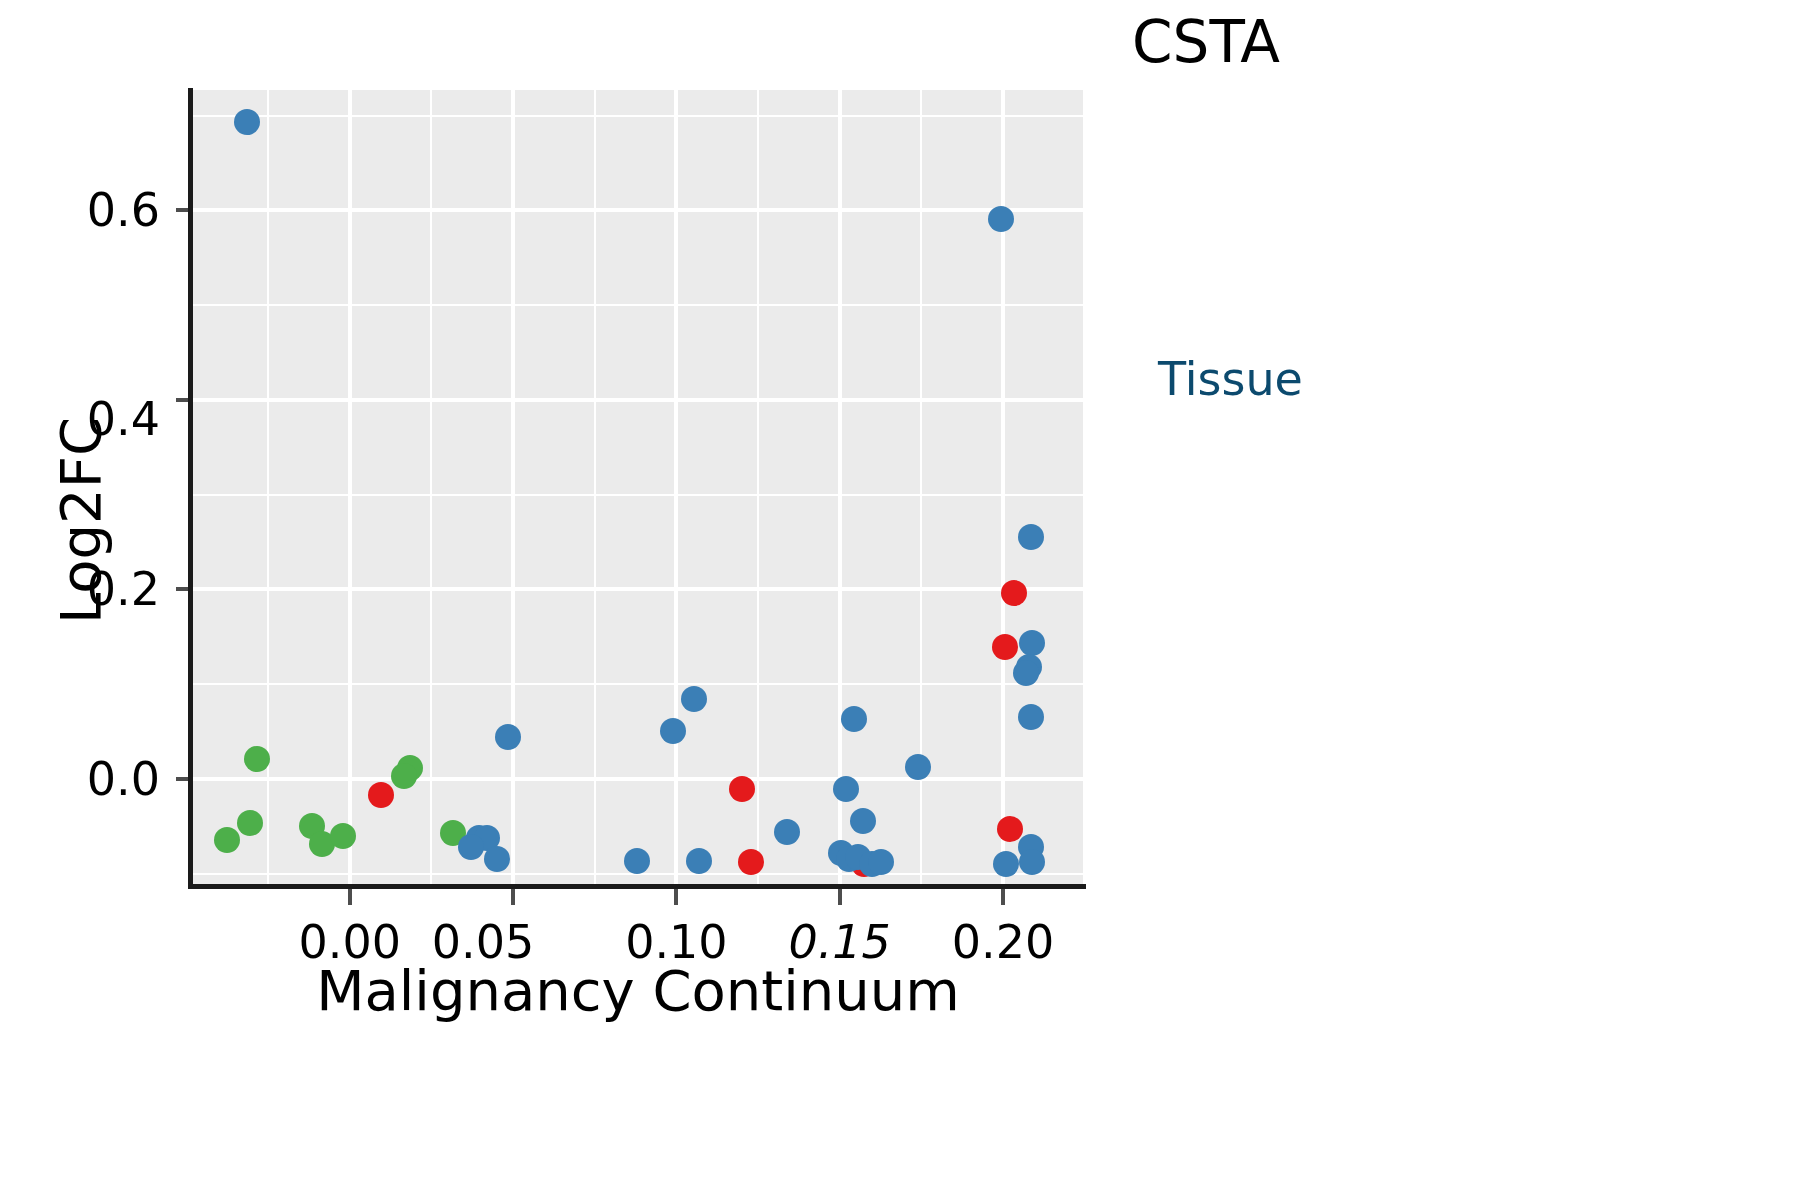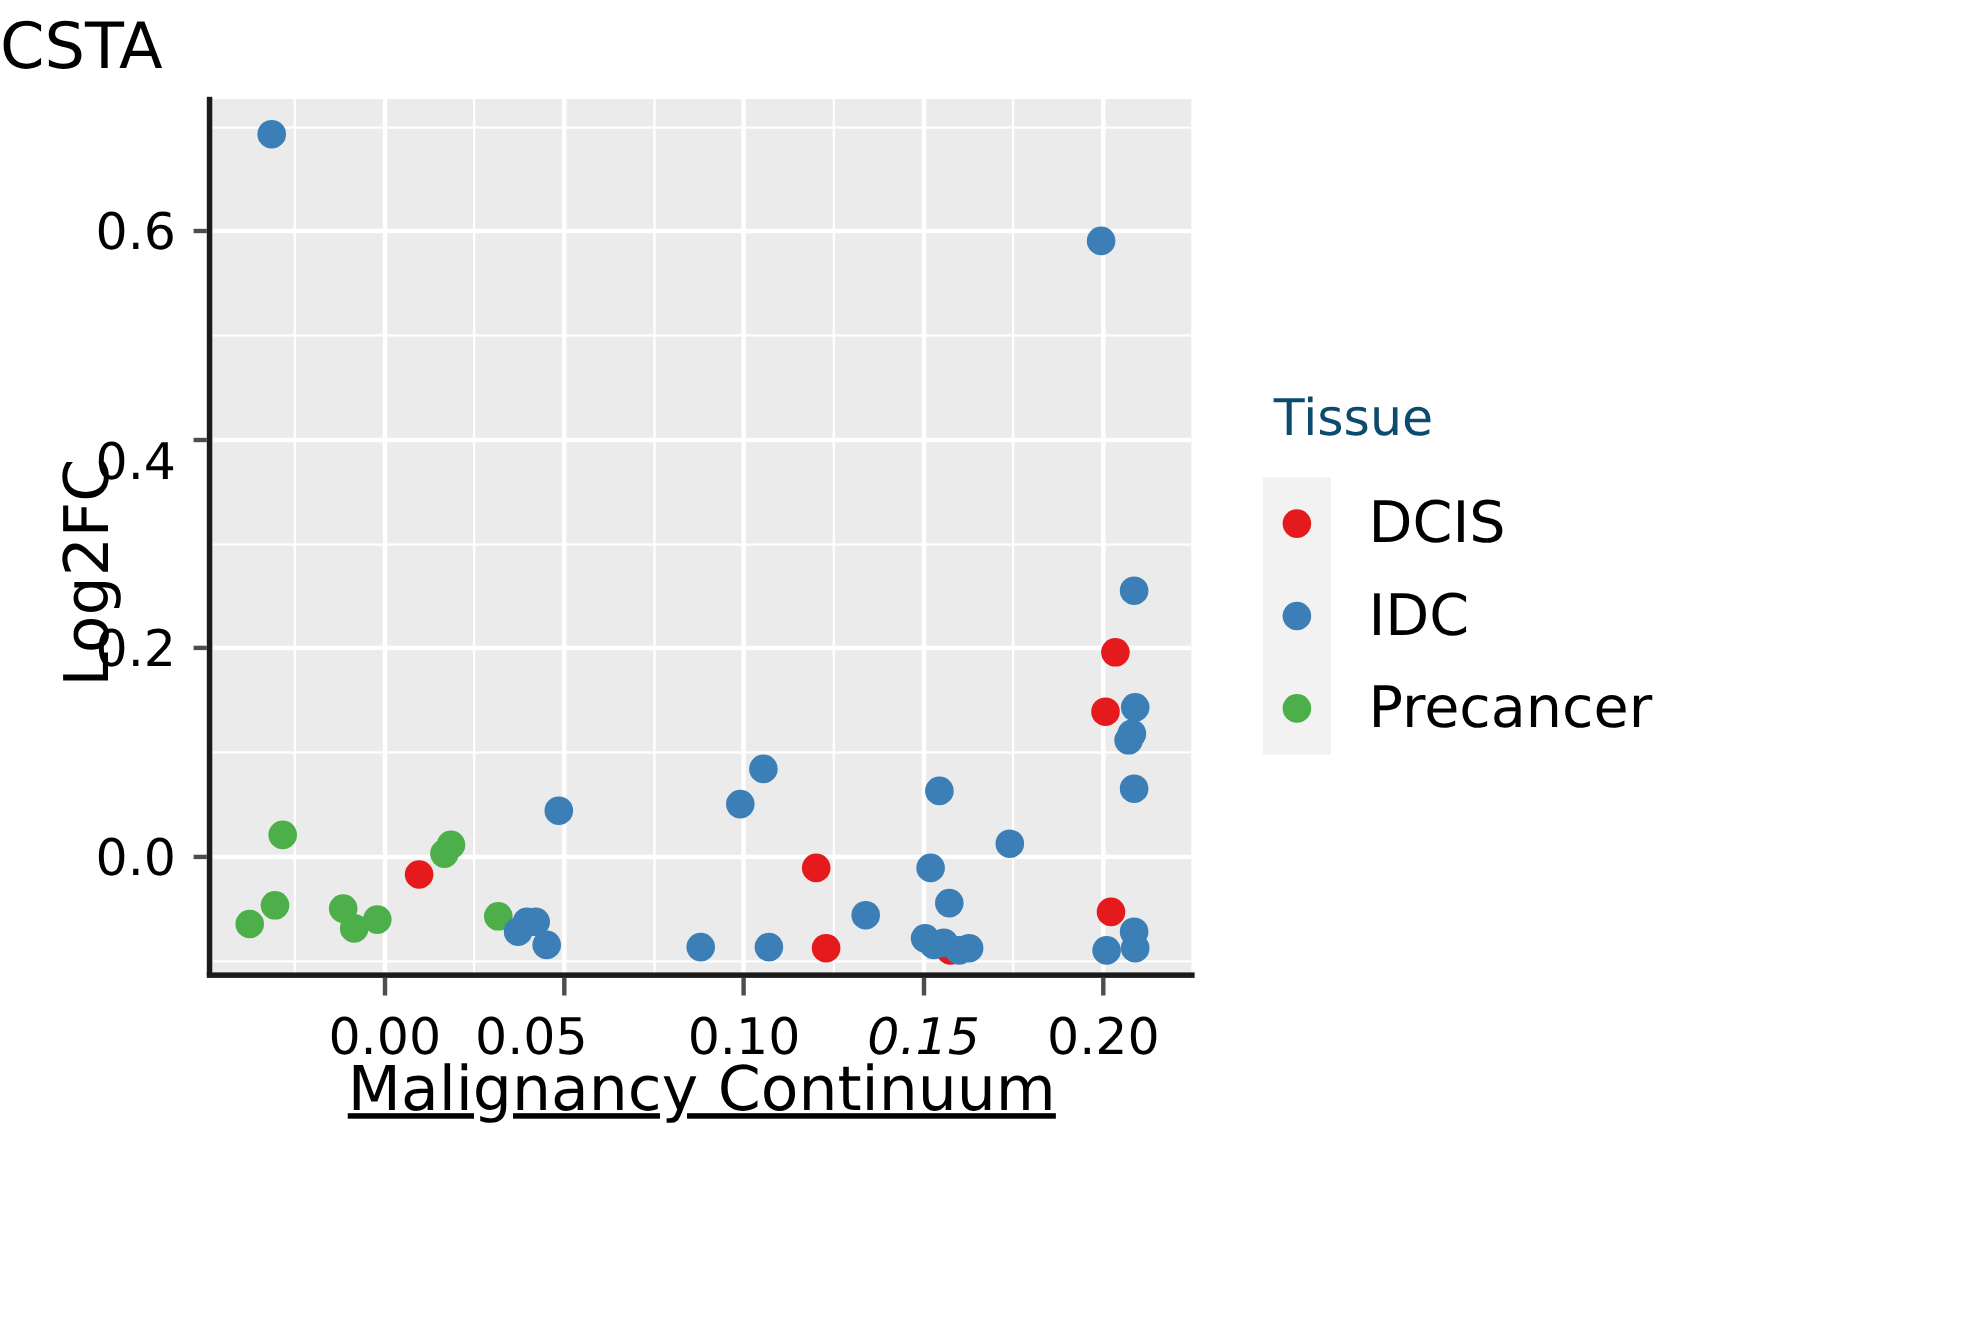--- a/index.html
+++ b/index.html
@@ -8,21 +8,21 @@
     background:#ffffff;
     font-family:"DejaVu Sans", sans-serif;
     overflow:hidden;
   }
   #root{position:relative;width:1800px;height:1200px;}
 
   
   #chart-title{
     position:absolute;
     left:0;top:8px;width:1280px;
-    text-align:left;
+    text-align:right;
     font-size:58px;
     color:#000000;
     letter-spacing:0px;
   }
 
   
   #panel{
     position:absolute;
     left:193px;top:90px;
     width:890px;height:795px;
@@ -73,21 +73,20 @@
     transform:rotate(-90deg);
     transform-origin:center center;
     white-space:nowrap;
   }
   #axis-title-x{
     position:absolute;
     left:193px;top:958px;width:890px;
     text-align:center;
     font-size:56px;color:#000000;
     white-space:nowrap;
-    text-decoration:underline;
   }
 
   
   .pt{
     position:absolute;
     border-radius:50%;
     transform:translate(-50%,-50%);
   }
 
   
@@ -215,35 +214,15 @@
       <div class="xlabel" style="left: 839.679px; font-style: italic;">0.15</div>
       <div class="tick-x" style="left: 1000.98px;"></div>
       <div class="xlabel" style="left: 1002.98px;">0.20</div>
     </div>
 
   <div id="axis-title-y">Log2FC</div>
   <div id="axis-title-x">Malignancy Continuum</div>
 
   <div id="legend">
     <div id="legend-title">Tissue</div>
-    <div id="legend-rows">
-        <div class="legend-row">
-          <div class="legend-key">
-            <div class="legend-dot" style="background: rgb(228, 26, 28);"></div>
-          </div>
-          <div class="legend-text">DCIS</div>
-        </div>
-        <div class="legend-row">
-          <div class="legend-key">
-            <div class="legend-dot" style="background: rgb(59, 127, 182);"></div>
-          </div>
-          <div class="legend-text">IDC</div>
-        </div>
-        <div class="legend-row">
-          <div class="legend-key">
-            <div class="legend-dot" style="background: rgb(77, 175, 74);"></div>
-          </div>
-          <div class="legend-text">Precancer</div>
-        </div>
-      </div>
   </div>
 
 </div>
 
 </body></html>

